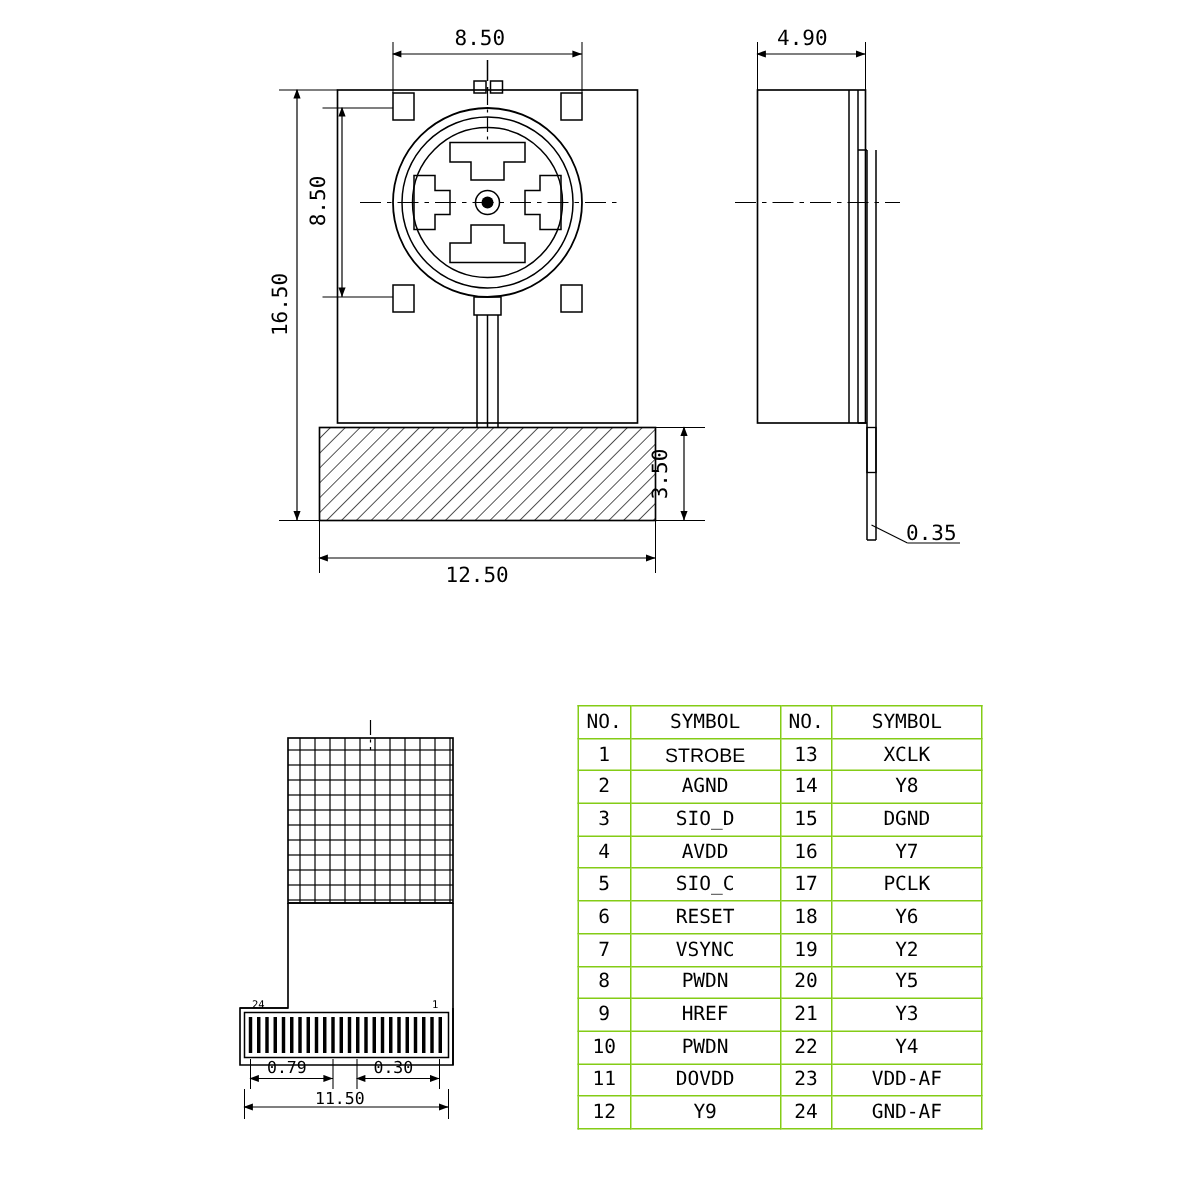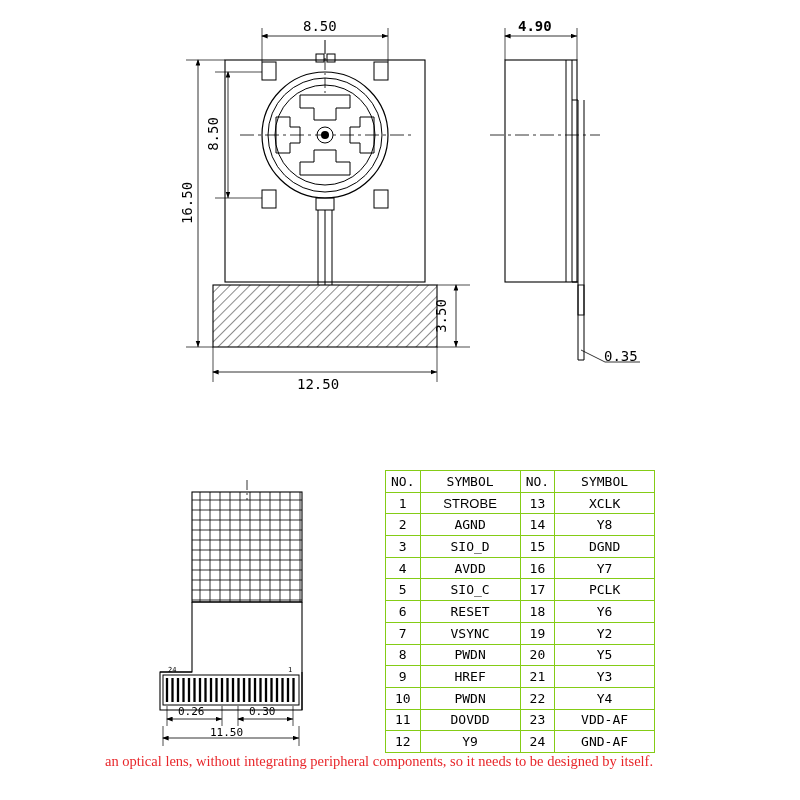--- a/index.html
+++ b/index.html
@@ -237,24 +237,24 @@
       <line x1="163" y1="738" x2="299" y2="738" stroke-width="0.8" marker-start="url(#arr)" marker-end="url(#ar)"></line>
     </g>
   </svg>
 
   <div class="dim" style="left:303px; top:18px;">8.50</div>
   <div class="dim vert" style="left:196px; top:126px;">8.50</div>
   <div class="dim vert" style="left:166px; top:195px;">16.50</div>
   <div class="dim vert" style="left:424px; top:308px;">3.50</div>
   <div class="dim" style="left:297px; top:376px;">12.50</div>
 
-  <div class="dim" style="left:518px; top:18px;font-weight:bold;">4.90</div>
+  <div class="dim" style="left:518px; top:18px;">4.90</div>
   <div class="dim" style="left:604px; top:348px;">0.35</div>
 
-  <div class="dim sm" style="left:178px; top:705px;">0.26</div>
+  <div class="dim sm" style="left:178px; top:705px;">0.79</div>
   <div class="dim sm" style="left:249px; top:705px;">0.30</div>
   <div class="dim sm" style="left:210px; top:726px;">11.50</div>
 
   <div class="tiny-num" style="left:168px; top:666px;">24</div>
   <div class="tiny-num" style="left:288px; top:666px;">1</div>
 
   <table class="pintable">
     <tbody>
       <tr class="head">
         <td class="num">NO.</td>
@@ -331,16 +331,15 @@
       <tr>
         <td class="num">12</td>
         <td class="sym">Y9</td>
         <td class="num">24</td>
         <td class="sym">GND-AF</td>
       </tr>
     </tbody>
   </table>
 
   <div class="note" style="color: rgb(232, 38, 42);">
-    <span>an optical lens, without integrating peripheral components, so it needs to be designed by itself.</span>
   </div>
 
 </div>
 
 </body></html>

